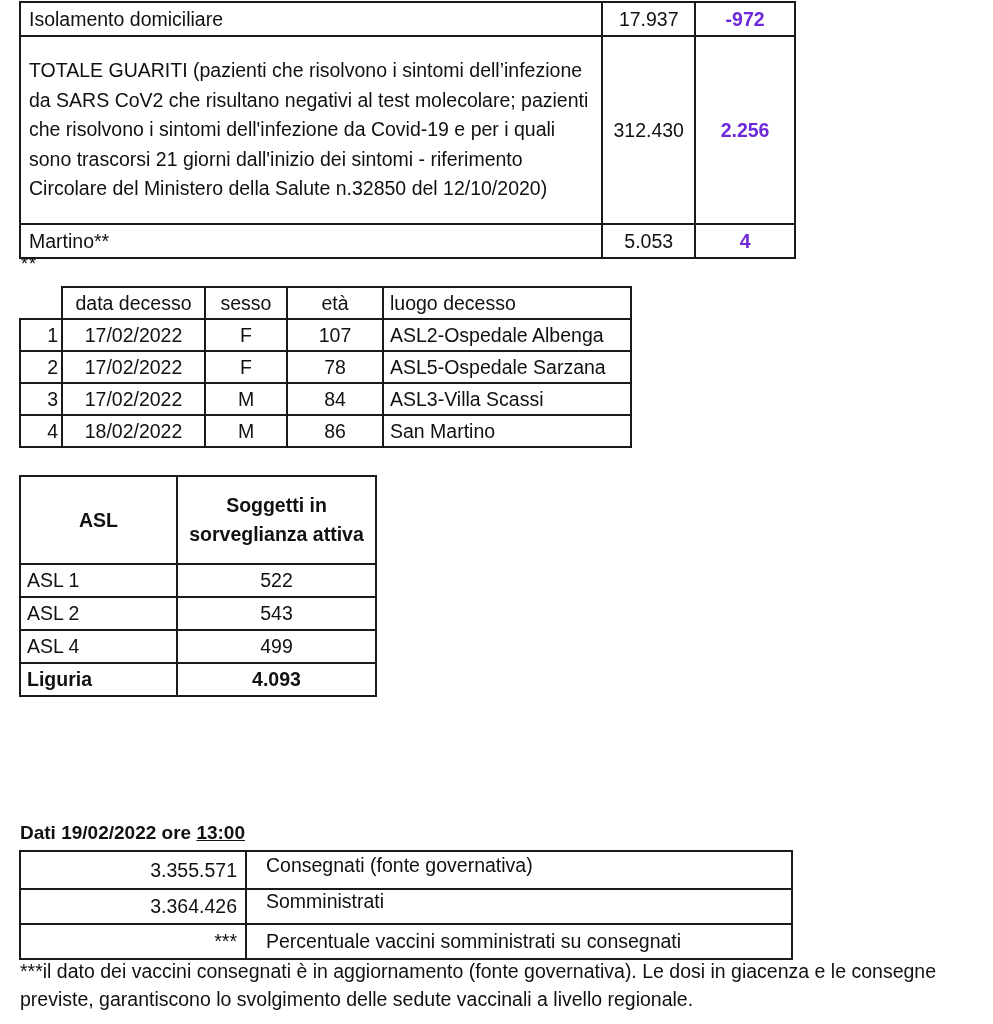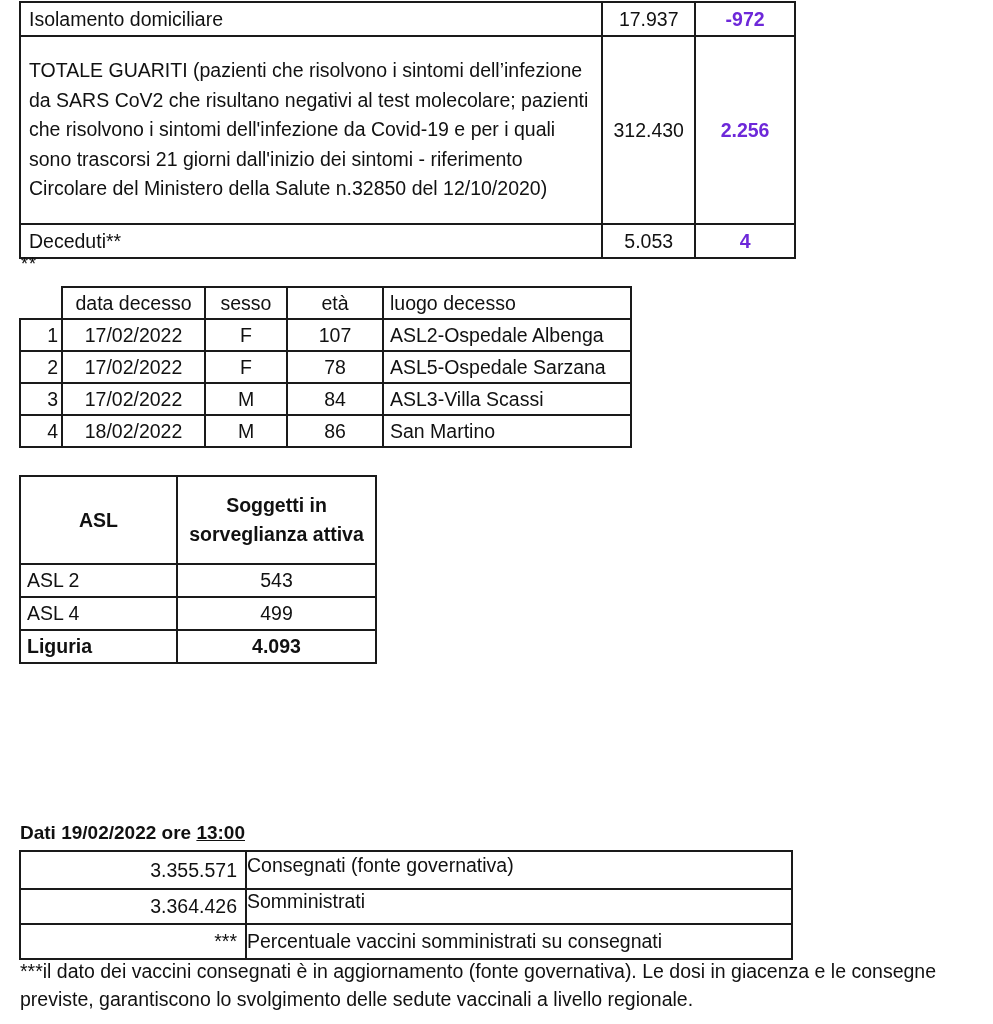--- a/index.html
+++ b/index.html
@@ -40,41 +40,41 @@
   #asl td { height:31px; font-size:19.5px; }
   #asl td.name { padding-left:6px; }
   #asl td.num { text-align:center; }
 
   
   .vacc-title { left:20px; top:822px; font-size:19px; font-weight:bold; }
   .vacc-title .u { text-decoration:underline; }
   #vacc { left:19px; top:850px; width:774px; }
   #vacc td { font-size:19.5px; height:33px; }
   #vacc td.v { width:216px; text-align:right; padding-right:8px; }
-  #vacc td.d { padding-left:0; }
+  #vacc td.d { padding-left:19px; }
 
   .vacc-note { left:20px; top:957px; width:960px; font-size:19.5px; line-height:28px; }
 </style>
 </head>
 <body>
 
 <table id="summary">
   <tbody>
       <tr style="height:32px;">
     <td class="label">Isolamento domiciliare</td>
     <td class="val">17.937</td>
     <td class="delta red">-972</td>
   </tr>
   <tr style="height:188px;">
     <td class="label" style="padding:3px 8px 3px 8px; line-height:29.5px;">TOTALE GUARITI (pazienti che risolvono i sintomi dell’infezione da SARS CoV2 che risultano negativi al test molecolare; pazienti che risolvono i sintomi dell'infezione da Covid-19 e per i quali sono trascorsi 21 giorni dall'inizio dei sintomi - riferimento Circolare del Ministero della Salute n.32850 del 12/10/2020)</td>
     <td class="val">312.430</td>
     <td class="delta red">2.256</td>
   </tr>
   <tr style="height:31px;">
-    <td class="label">Deceduti**</td>
+    <td class="label">Martino**</td>
     <td class="val">5.053</td>
     <td class="delta red">4</td>
   </tr>
 </tbody>
   </table>
 
 <div class="abs footnote-dbl">**</div>
 
 <table id="deaths">
   <tbody>
@@ -116,20 +116,24 @@
 </tbody>
   </table>
 
 <table id="asl">
   <tbody>
       <tr>
     <th class="h1">ASL</th>
     <th class="h2">Soggetti in sorveglianza attiva</th>
   </tr>
   <tr>
+    <td class="name">ASL 1</td>
+    <td class="num">522</td>
+  </tr>
+  <tr>
     <td class="name">ASL 2</td>
     <td class="num">543</td>
   </tr>
   <tr>
     <td class="name">ASL 4</td>
     <td class="num">499</td>
   </tr>
   <tr>
     <td class="name b">Liguria</td>
     <td class="num b">4.093</td>

